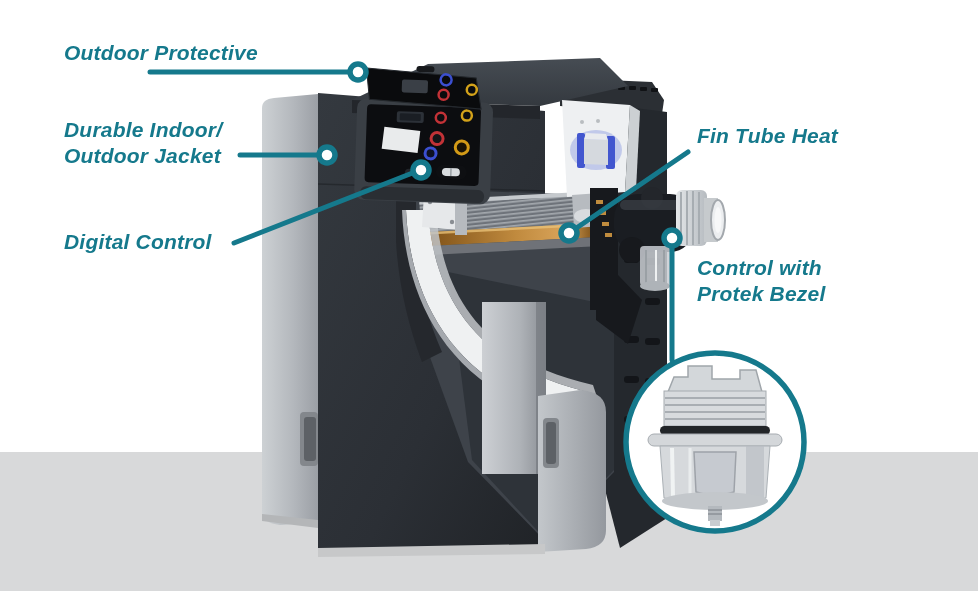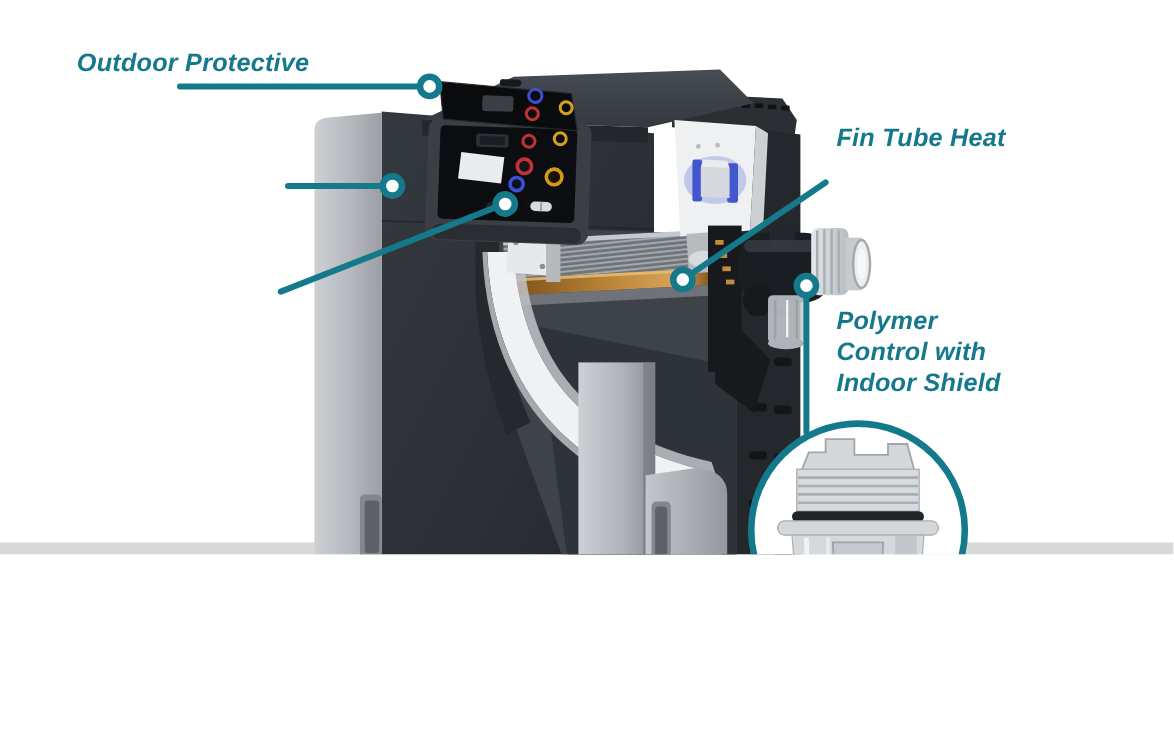--- a/index.html
+++ b/index.html
@@ -1,17 +1,17 @@
 <!DOCTYPE html>
 <html><head>
 <meta charset="utf-8">
 <style>
   html,body{margin:0;padding:0;background:#fff;}
   .canvas{
-    position:relative;width:978px;height:462px;overflow:hidden;
+    position:relative;width:978px;height:591px;overflow:hidden;
     background:#ffffff;font-family:"Liberation Sans",sans-serif;
   }
   .floor{position:absolute;left:0;top:452px;width:978px;height:158px;background:#d8d9da;}
   .art{position:absolute;left:0;top:0;}
   .callout{
     position:absolute;color:#15798c;font-weight:bold;font-style:italic;
     font-size:21px;line-height:26px;letter-spacing:.2px;white-space:nowrap;
   }
   .callout span{display:block;}
 </style>
@@ -281,25 +281,31 @@
       <circle cx="421" cy="170" r="8" fill="#fff" stroke="#15798c" stroke-width="5.5"></circle>
       <circle cx="569" cy="233" r="8" fill="#fff" stroke="#15798c" stroke-width="5.5"></circle>
       <circle cx="672" cy="238" r="8" fill="#fff" stroke="#15798c" stroke-width="5.5"></circle>
     </g>
   </svg>
 
   <div class="callout" style="left:64px;top:40px">
     <span>Outdoor Protective</span>
   </div>
 
-
-
-  <div class="callout" style="left:697px;top:103px">
+  <div class="callout" style="left:64px;top:117px">
+    <span>Durable Indoor/</span>
+    <span>Outdoor Jacket</span>
+  </div>
+
+  <div class="callout" style="left:64px;top:229px">
+    <span>Digital Control</span>
+  </div>
+
+  <div class="callout" style="left:697px;top:123px">
     <span>Fin Tube Heat</span>
   </div>
 
   <div class="callout" style="left:697px;top:255px">
-    <span>Polymer</span>
     <span>Control with</span>
-    <span>Indoor Shield</span>
+    <span>Protek Bezel</span>
   </div>
 
 </div>
 
 </body></html>

